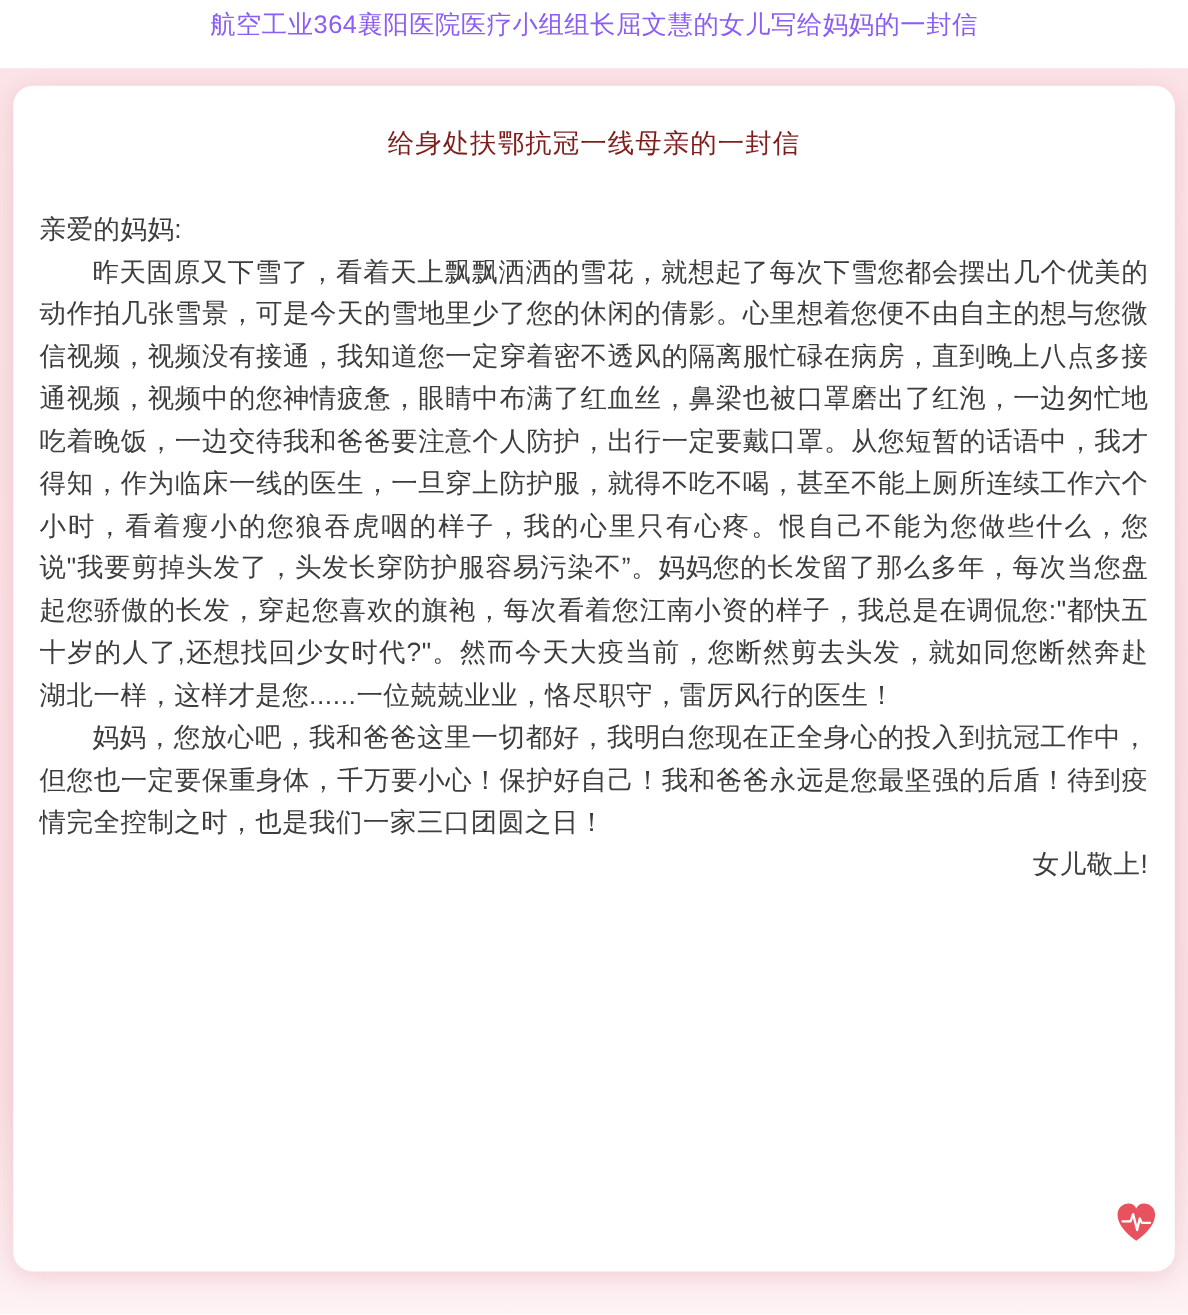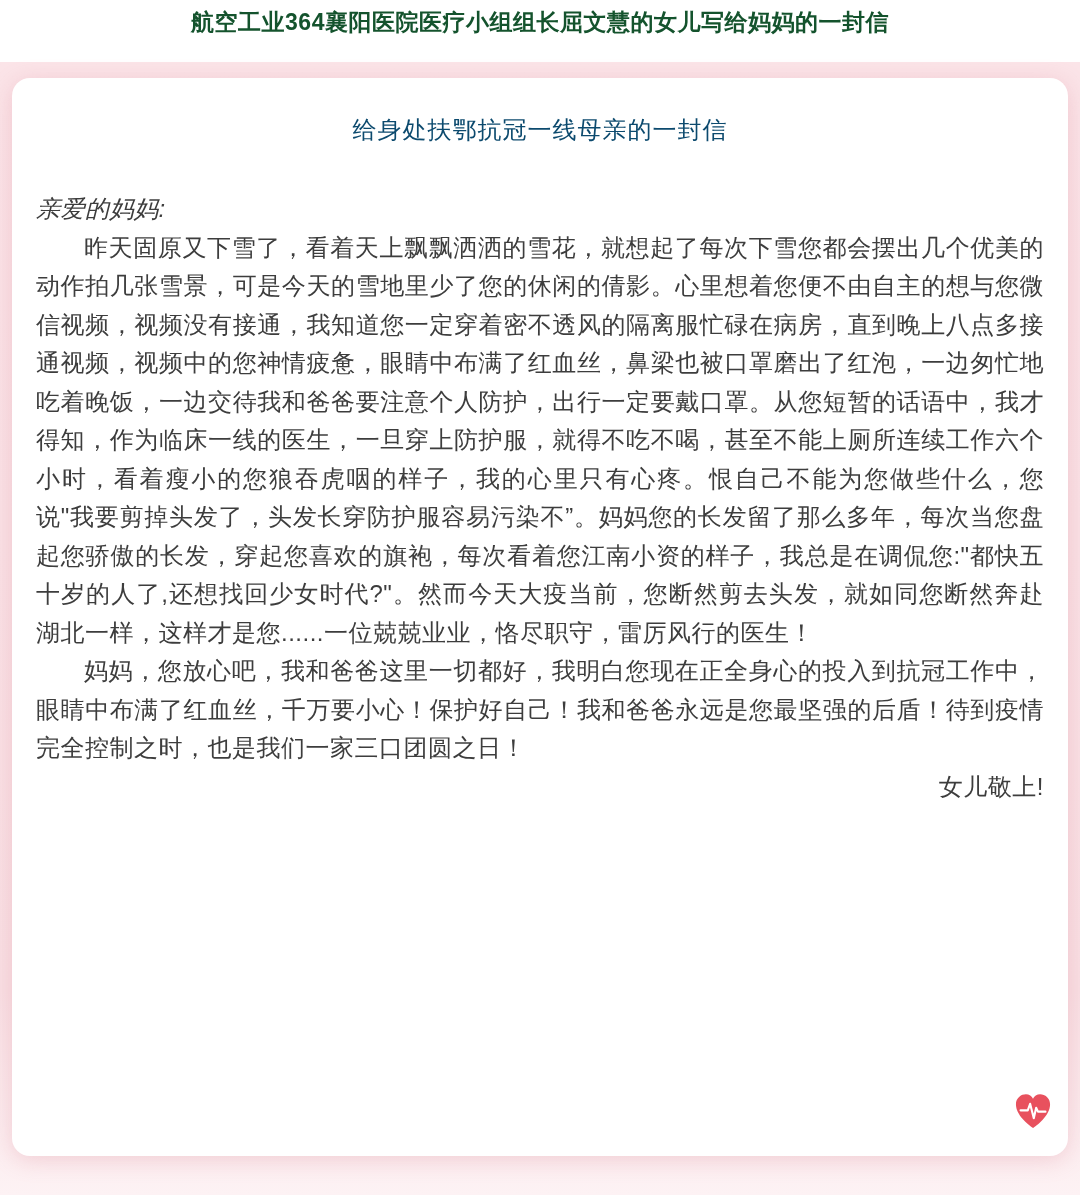--- a/index.html
+++ b/index.html
@@ -16,23 +16,23 @@
   .header {
     height: 62px;
     background: #ffffff;
     display: flex;
     align-items: flex-start;
     justify-content: center;
     padding-top: 7px;
     box-sizing: border-box;
   }
   .header-title {
-    color: #14532d;
+    color: #8b5cf6;
     font-size: 23px;
-    font-weight: bold;
+    font-weight: normal;
     letter-spacing: 0.5px;
     white-space: nowrap;
   }
   .pink-bg {
     height: 1133px;
     box-sizing: border-box;
     background: linear-gradient(180deg, #fbe4e8 0%, #f9e0e4 82%, #fdf2f4 100%);
     padding: 16px 12px 0 12px;
   }
   .card {
@@ -40,37 +40,36 @@
     background: #ffffff;
     border-radius: 18px;
     height: 1078px;
     box-sizing: border-box;
     padding: 30px 24px 16px 24px;
     box-shadow: 0 4px 22px rgba(219, 130, 145, 0.30);
   }
   .letter-title {
     text-align: center;
     font-size: 24px;
-    color: #0c4a6e;
+    color: #7f1d1d;
     font-weight: 500;
     margin: 6px 0 44px 0;
     letter-spacing: 1px;
   }
   .letter-body p {
     font-size: 24px;
     line-height: 38.5px;
     color: #3d3d3d;
     margin: 0;
     text-align: justify;
     text-indent: 2em;
     letter-spacing: 0.5px;
   }
   .letter-body p.salutation {
     text-indent: 0;
-    font-style: italic;
   }
   .letter-body p.signature {
     text-indent: 0;
     text-align: right;
     padding-left: 220px;
   }
   .heart-icon {
     position: absolute;
     right: 14px;
     bottom: 24px;
@@ -86,21 +85,21 @@
 </div>
 
 <div class="pink-bg">
   <div class="card">
 
     <div class="letter-title">给身处扶鄂抗冠一线母亲的一封信</div>
 
     <div class="letter-body">
       <p class="salutation">亲爱的妈妈:</p>
       <p>昨天固原又下雪了，看着天上飘飘洒洒的雪花，就想起了每次下雪您都会摆出几个优美的动作拍几张雪景，可是今天的雪地里少了您的休闲的倩影。心里想着您便不由自主的想与您微信视频，视频没有接通，我知道您一定穿着密不透风的隔离服忙碌在病房，直到晚上八点多接通视频，视频中的您神情疲惫，眼睛中布满了红血丝，鼻梁也被口罩磨出了红泡，一边匆忙地吃着晚饭，一边交待我和爸爸要注意个人防护，出行一定要戴口罩。从您短暂的话语中，我才得知，作为临床一线的医生，一旦穿上防护服，就得不吃不喝，甚至不能上厕所连续工作六个小时，看着瘦小的您狼吞虎咽的样子，我的心里只有心疼。恨自己不能为您做些什么，您说"我要剪掉头发了，头发长穿防护服容易污染不”。妈妈您的长发留了那么多年，每次当您盘起您骄傲的长发，穿起您喜欢的旗袍，每次看着您江南小资的样子，我总是在调侃您:"都快五十岁的人了,还想找回少女时代?"。然而今天大疫当前，您断然剪去头发，就如同您断然奔赴湖北一样，这样才是您......一位兢兢业业，恪尽职守，雷厉风行的医生！</p>
-      <p>妈妈，您放心吧，我和爸爸这里一切都好，我明白您现在正全身心的投入到抗冠工作中，眼睛中布满了红血丝，千万要小心！保护好自己！我和爸爸永远是您最坚强的后盾！待到疫情完全控制之时，也是我们一家三口团圆之日！</p>
+      <p>妈妈，您放心吧，我和爸爸这里一切都好，我明白您现在正全身心的投入到抗冠工作中，但您也一定要保重身体，千万要小心！保护好自己！我和爸爸永远是您最坚强的后盾！待到疫情完全控制之时，也是我们一家三口团圆之日！</p>
       <p class="signature">女儿敬上!</p>
     </div>
 
     <span class="heart-icon">
       <svg viewBox="0 0 32 32" width="42" height="42" aria-hidden="true">
         <path d="M16 29 C14 27.5 3 20 3 10.8 C3 6.2 6.8 3.2 10.6 3.2 C13 3.2 15.2 4.6 16 6.6 C16.8 4.6 19 3.2 21.4 3.2 C25.2 3.2 29 6.2 29 10.8 C29 20 18 27.5 16 29 Z" fill="#e8515e"></path>
         <polyline points="6.5,15.5 12,15.5 13.8,10.5 16.6,21.5 18.4,13.5 19.8,16.5 25.5,16.5" fill="none" stroke="#ffffff" stroke-width="1.6" stroke-linecap="round" stroke-linejoin="round"></polyline>
       </svg>
     </span>
 

